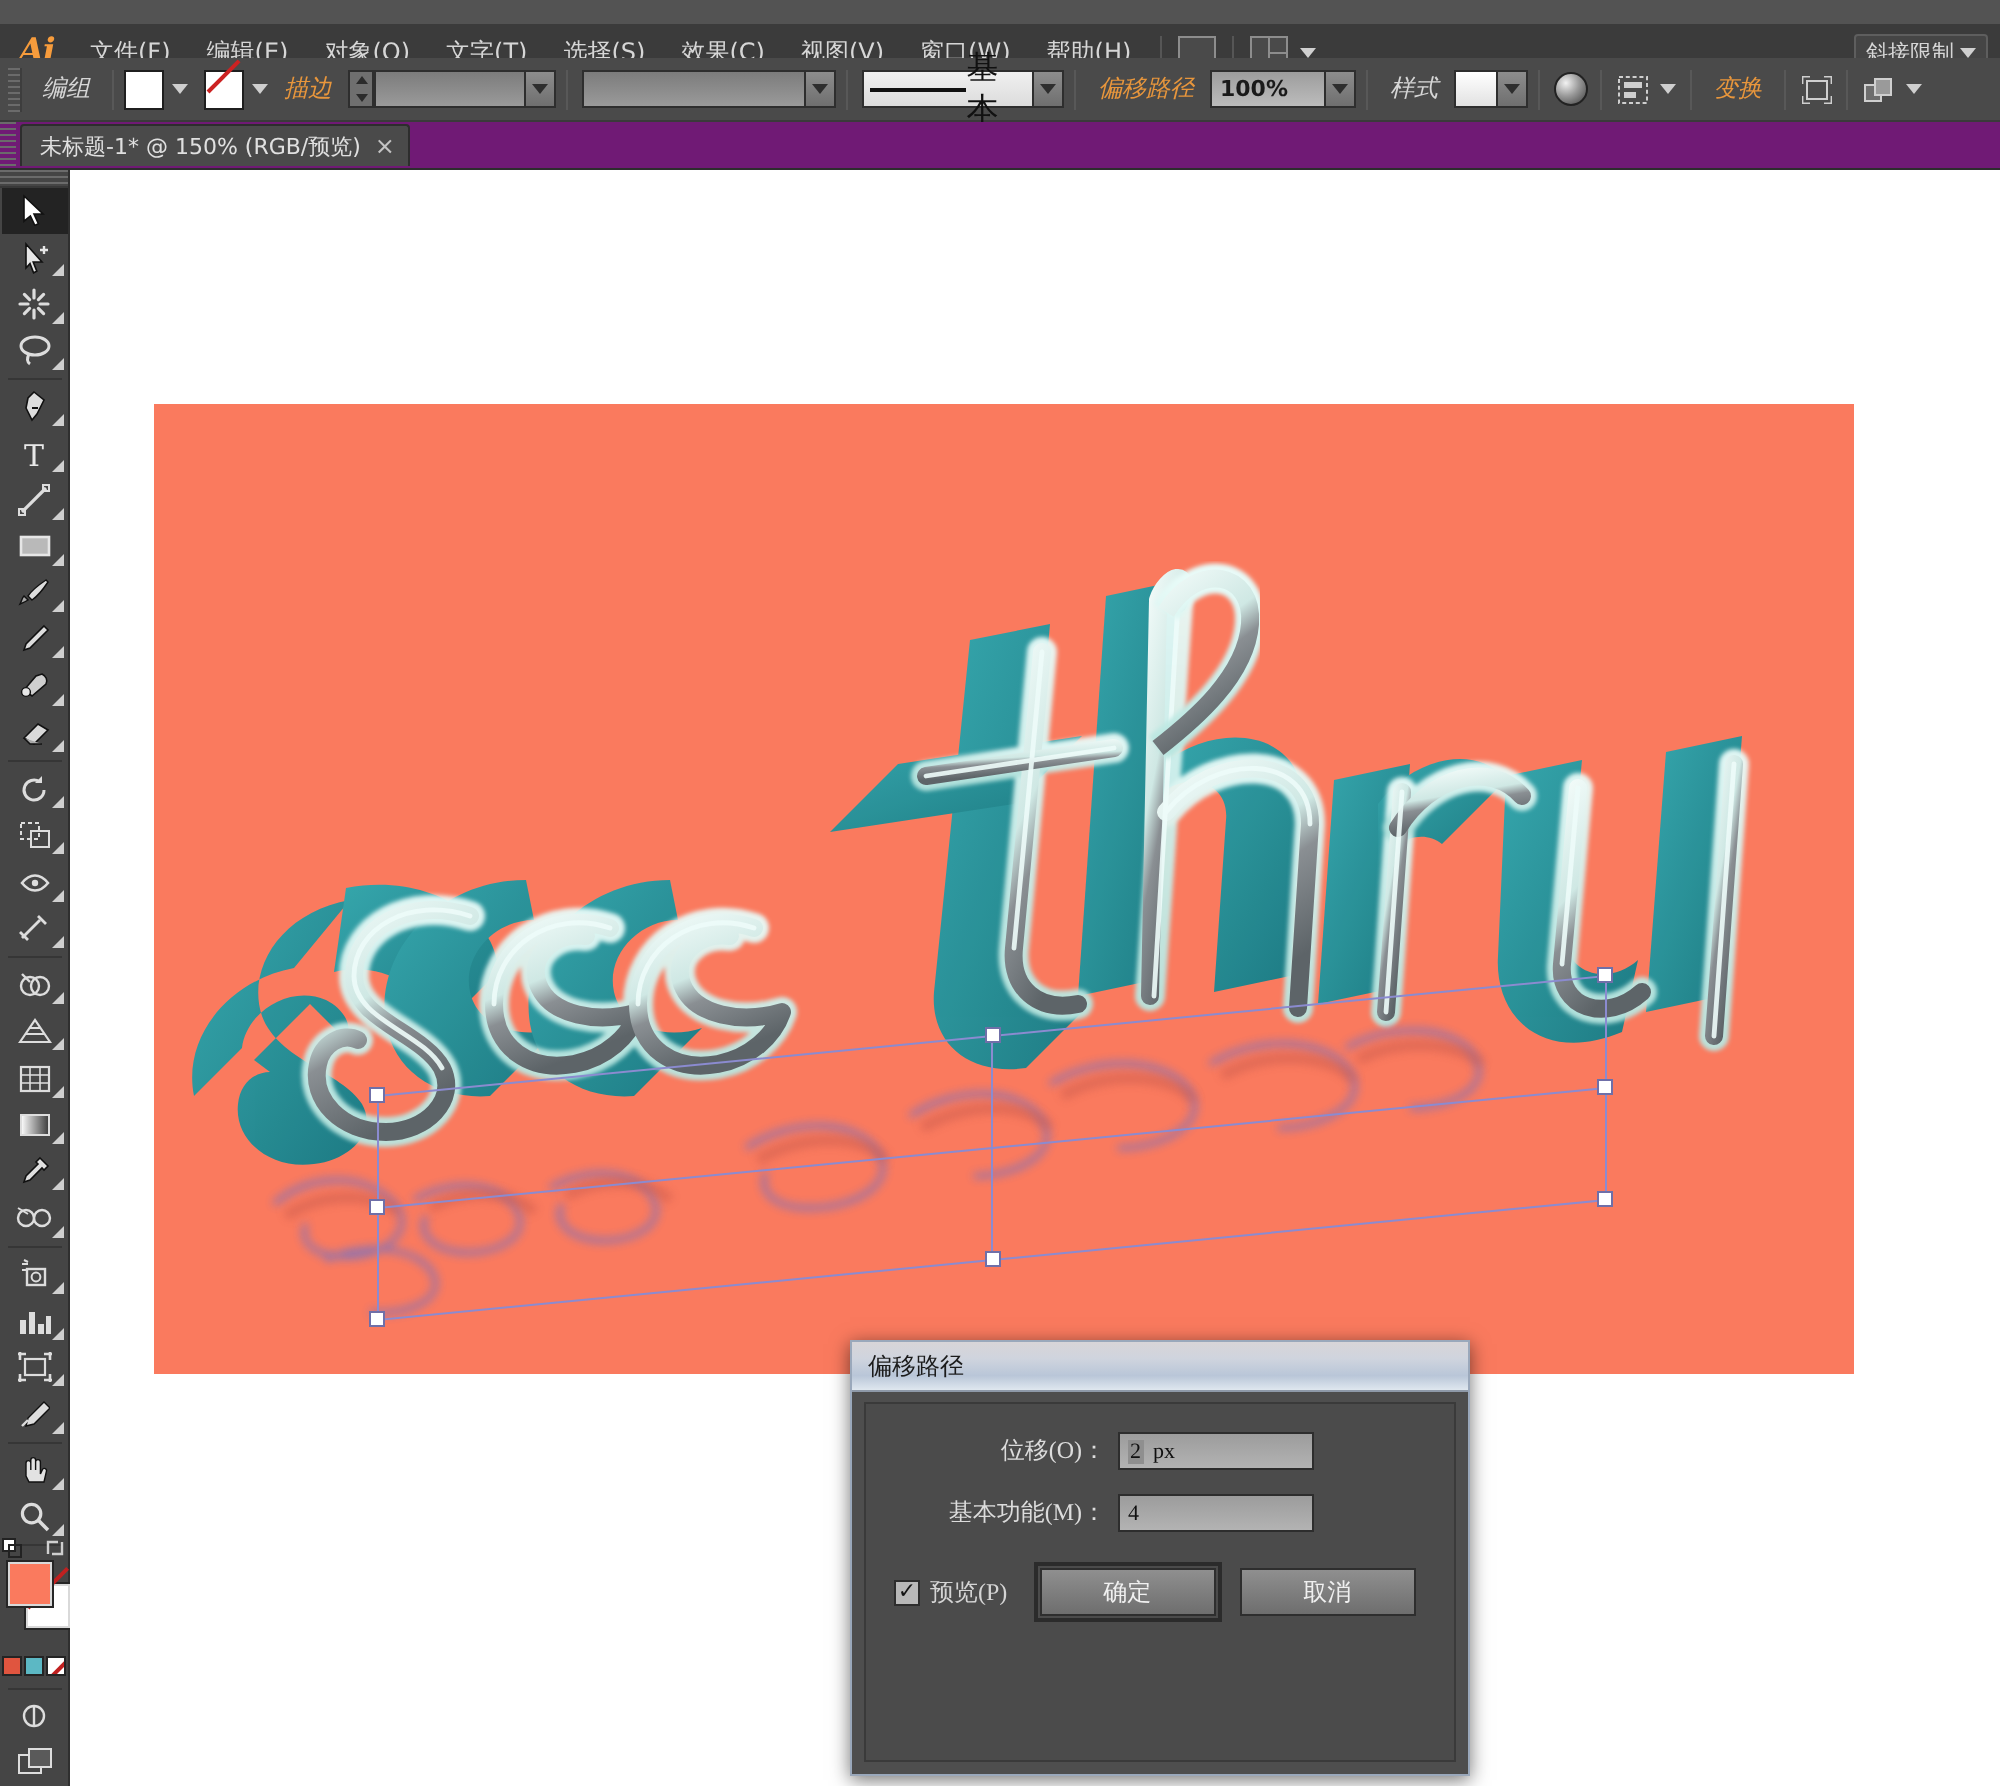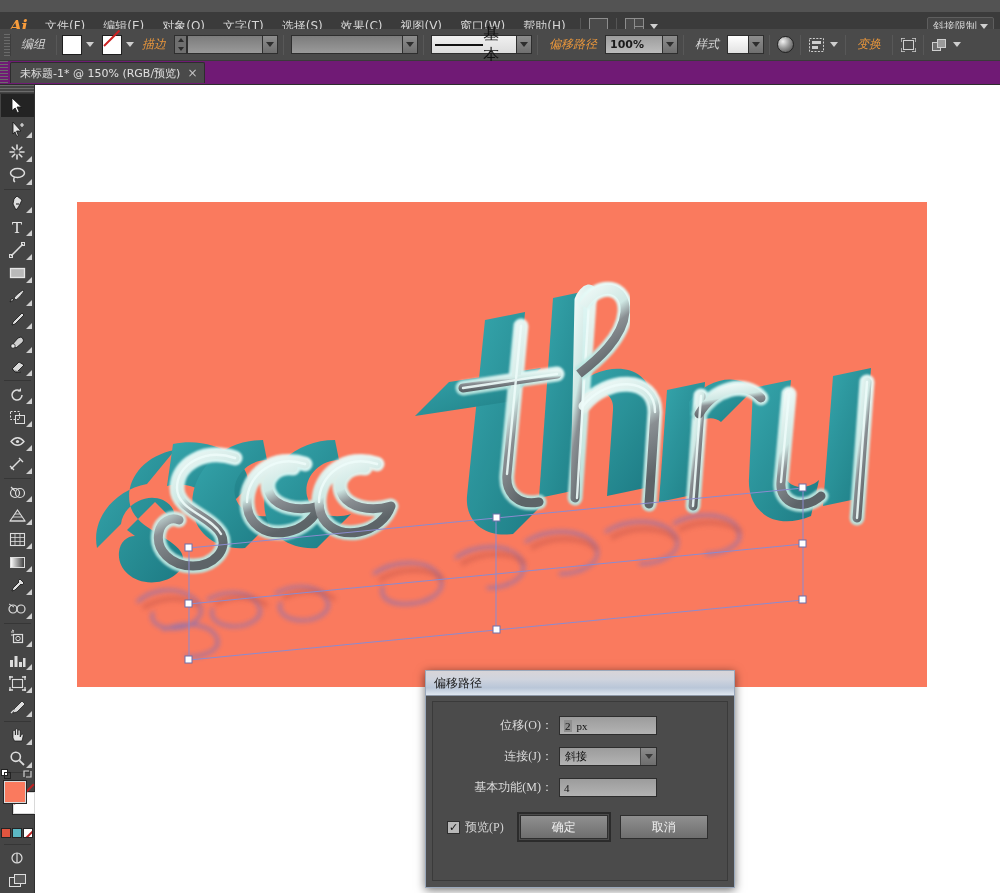--- a/index.html
+++ b/index.html
@@ -804,29 +804,20 @@
     <div id="dlg-body">
 
       <div class="dlg-row">
         <span class="dlg-label">位移(O)：</span>
         <span class="dlg-input">
           <span class="val-sel">2</span>
           <span style="margin-left:5px">px</span>
         </span>
       </div>
 
-      <div class="dlg-row">
-        <span class="dlg-label">连接(J)：</span>
-        <span class="dlg-select">
-          <span class="txt">斜接</span>
-          <span class="arw">
-              <i></i>
-            </span>
-        </span>
-      </div>
 
       <div class="dlg-row">
         <span class="dlg-label">基本功能(M)：</span>
         <span class="dlg-input">4</span>
       </div>
 
       <div id="dlg-footer">
         <span class="dlg-check">
           <span class="chk-box">✓</span>
           <span>预览(P)</span>

